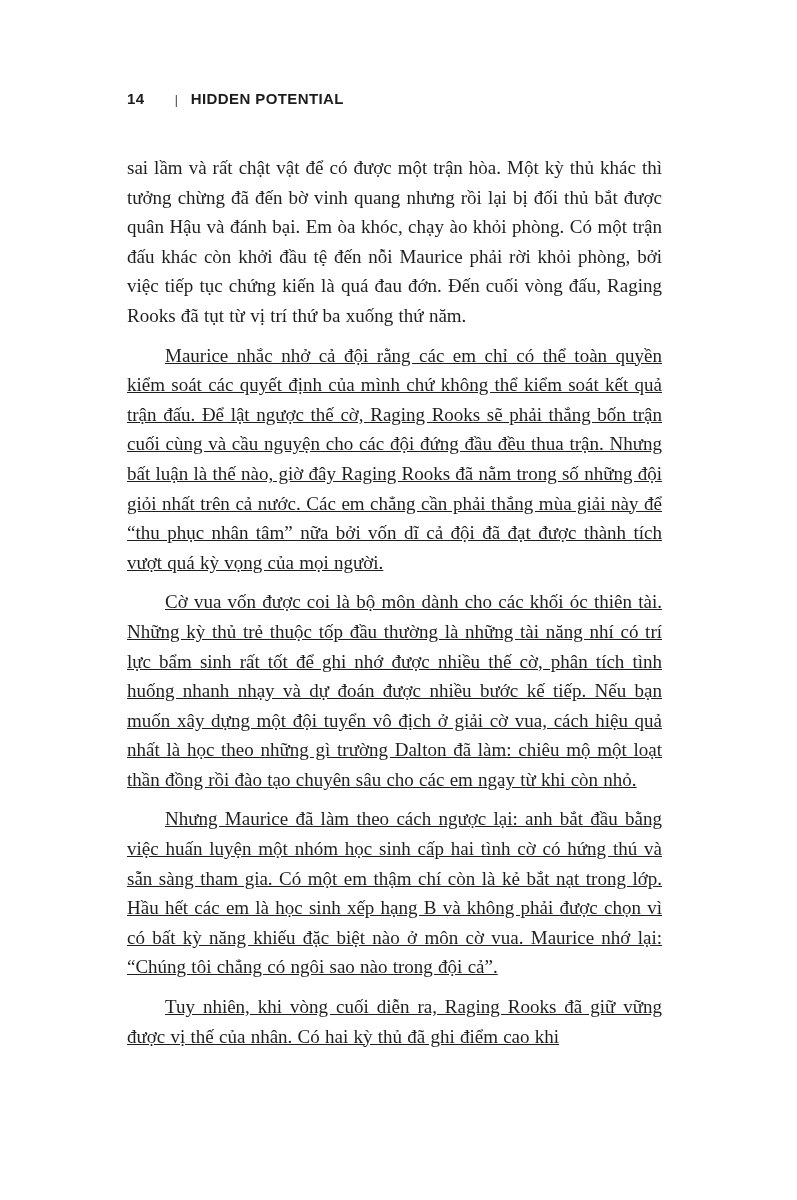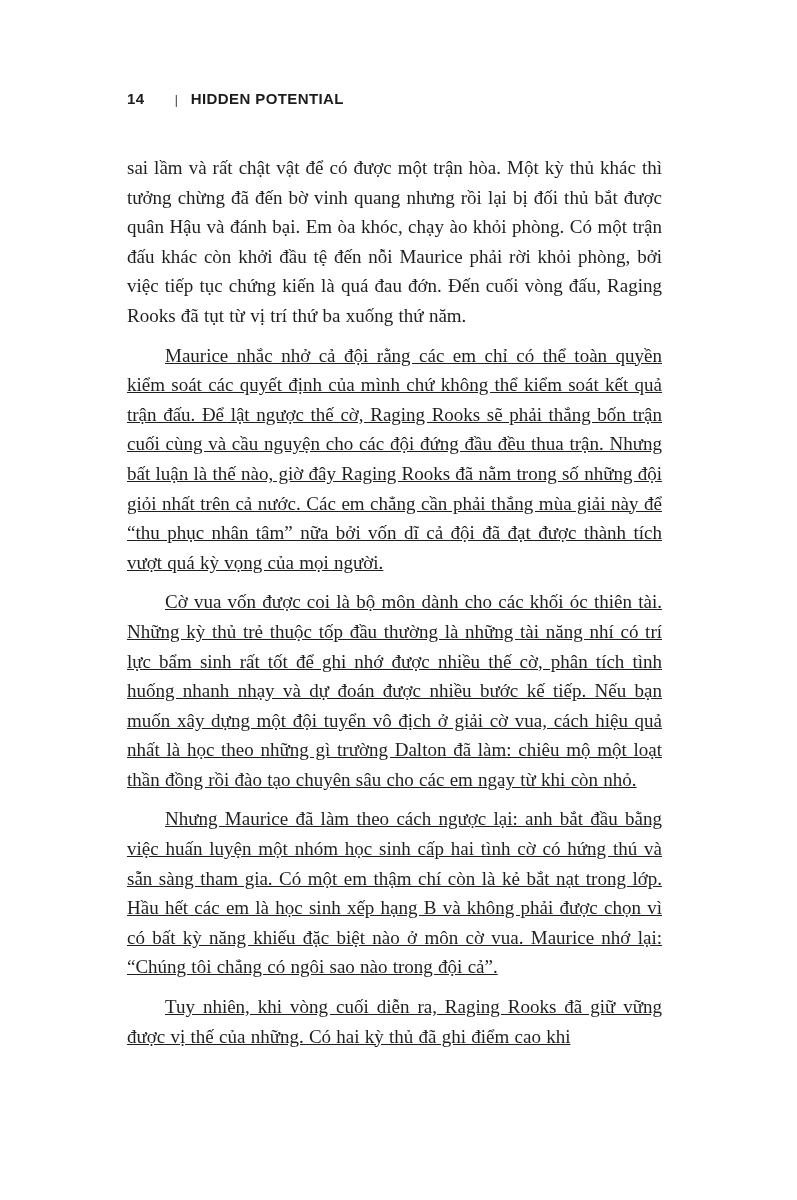--- a/index.html
+++ b/index.html
@@ -76,16 +76,16 @@
     <span class="page-number">14</span>
     <span class="header-sep">|</span>
     <span class="book-title">HIDDEN POTENTIAL</span>
   </div>
 
   <div class="body-text">
     <p>sai lầm và rất chật vật để có được một trận hòa. Một kỳ thủ khác thì tưởng chừng đã đến bờ vinh quang nhưng rồi lại bị đối thủ bắt được quân Hậu và đánh bại. Em òa khóc, chạy ào khỏi phòng. Có một trận đấu khác còn khởi đầu tệ đến nỗi Maurice phải rời khỏi phòng, bởi việc tiếp tục chứng kiến là quá đau đớn. Đến cuối vòng đấu, Raging Rooks đã tụt từ vị trí thứ ba xuống thứ năm.</p>
     <p class="indent">Maurice nhắc nhở cả đội rằng các em chỉ có thể toàn quyền kiểm soát các quyết định của mình chứ không thể kiểm soát kết quả trận đấu. Để lật ngược thế cờ, Raging Rooks sẽ phải thắng bốn trận cuối cùng và cầu nguyện cho các đội đứng đầu đều thua trận. Nhưng bất luận là thế nào, giờ đây Raging Rooks đã nằm trong số những đội giỏi nhất trên cả nước. Các em chẳng cần phải thắng mùa giải này để “thu phục nhân tâm” nữa bởi vốn dĩ cả đội đã đạt được thành tích vượt quá kỳ vọng của mọi người.</p>
     <p class="indent">Cờ vua vốn được coi là bộ môn dành cho các khối óc thiên tài. Những kỳ thủ trẻ thuộc tốp đầu thường là những tài năng nhí có trí lực bẩm sinh rất tốt để ghi nhớ được nhiều thế cờ, phân tích tình huống nhanh nhạy và dự đoán được nhiều bước kế tiếp. Nếu bạn muốn xây dựng một đội tuyển vô địch ở giải cờ vua, cách hiệu quả nhất là học theo những gì trường Dalton đã làm: chiêu mộ một loạt thần đồng rồi đào tạo chuyên sâu cho các em ngay từ khi còn nhỏ.</p>
     <p class="indent">Nhưng Maurice đã làm theo cách ngược lại: anh bắt đầu bằng việc huấn luyện một nhóm học sinh cấp hai tình cờ có hứng thú và sẵn sàng tham gia. Có một em thậm chí còn là kẻ bắt nạt trong lớp. Hầu hết các em là học sinh xếp hạng B và không phải được chọn vì có bất kỳ năng khiếu đặc biệt nào ở môn cờ vua. Maurice nhớ lại: “Chúng tôi chẳng có ngôi sao nào trong đội cả”.</p>
-    <p class="indent">Tuy nhiên, khi vòng cuối diễn ra, Raging Rooks đã giữ vững được vị thế của những. Có hai kỳ thủ đã ghi điểm cao khi</p>
+    <p class="indent">Tuy nhiên, khi vòng cuối diễn ra, Raging Rooks đã giữ vững được vị thế của nhân. Có hai kỳ thủ đã ghi điểm cao khi</p>
   </div>
 
 </div>
 
 </body></html>

